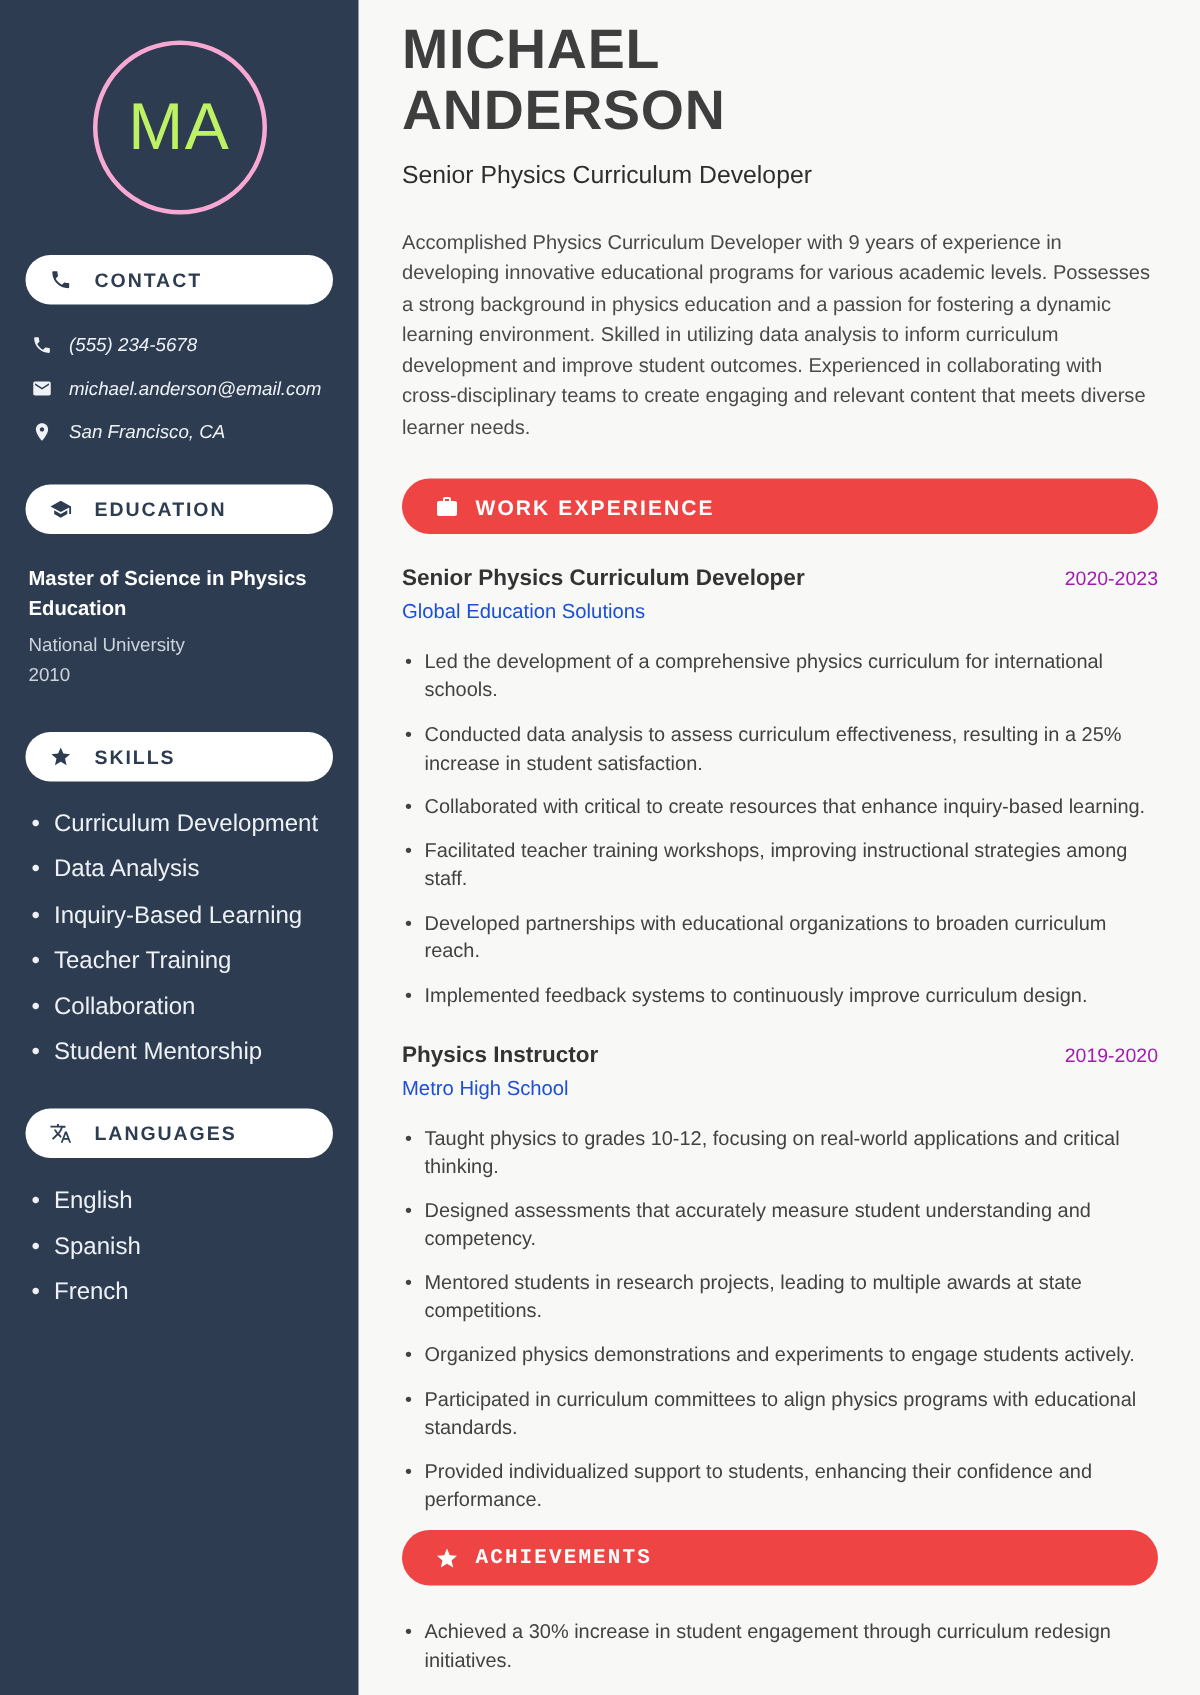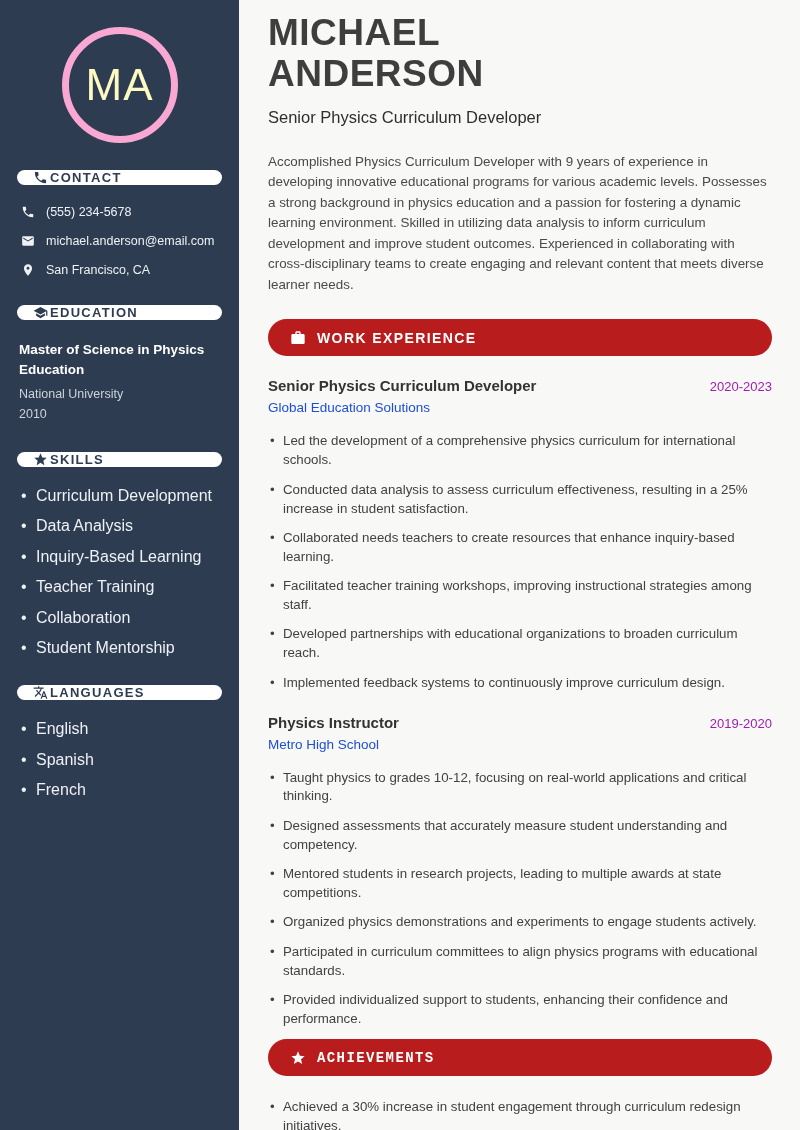--- a/index.html
+++ b/index.html
@@ -9,49 +9,49 @@
 
   
   .sidebar {
     width: 239px; min-width: 239px; height: 100%;
     background: #2d3c50; color: #f2f4f7;
     padding: 27px 17px 20px 17px;
   }
   .avatar-wrap { display: flex; justify-content: center; margin-bottom: 27px; }
   .avatar {
     width: 116px; height: 116px; border-radius: 50%;
-    border: 7px solid #f9a8d4; display: flex; align-items: center; justify-content: center;
-    color: #fef9c3; font-size: 44px; font-weight: 500; letter-spacing: 1px;
+    border: 3px solid #f9a8d4; display: flex; align-items: center; justify-content: center;
+    color: #bef264; font-size: 44px; font-weight: 500; letter-spacing: 1px;
   }
   .side-pill {
     background: #ffffff; color: #2d3c50;
-    height: 15px; border-radius: 17px;
-    display: flex; align-items: center; gap: 2px;
+    height: 33px; border-radius: 17px;
+    display: flex; align-items: center; gap: 15px;
     padding: 0 14px 0 16px;
     font-size: 13px; font-weight: 700; letter-spacing: 1.3px;
     margin-bottom: 20px;
   }
   .side-pill svg { width: 15px; height: 15px; flex: 0 0 auto; }
-  .contact-row { display: flex; align-items: center; gap: 11px; margin: 0 0 15px 4px; }
+  .contact-row { display: flex; align-items: center; gap: 11px; margin: 0 0 15px 4px; font-style: italic; }
   .contact-row svg { width: 14px; height: 14px; flex: 0 0 auto; color: #eef1f5; }
   .contact-row span { font-size: 12.5px; color: #eef1f5; }
   .side-section { margin-bottom: 28px; }
   .degree { font-size: 13.5px; font-weight: 700; color: #ffffff; line-height: 1.45; margin: 0 0 6px 2px; }
   .edu-sub { font-size: 12.5px; color: #ccd3dc; line-height: 1.55; margin-left: 2px; }
   .side-list { list-style: none; margin-left: 4px; }
   .side-list li { position: relative; padding-left: 15px; margin-bottom: 12.5px; font-size: 16px; color: #eef1f5; }
   .side-list li::before { content: "•"; position: absolute; left: 0; top: 0; color: #eef1f5; }
 
   
   .main { flex: 1; padding: 12px 28px 20px 29px; }
   .name { font-size: 37px; font-weight: 700; color: #3e3e3e; line-height: 1.12; letter-spacing: 0.5px; }
   .job-title { margin-top: 13px; font-size: 16.5px; color: #2e2e2e; }
   .summary { margin-top: 25px; font-size: 13.4px; line-height: 1.53; color: #4a4a4a; }
   .main-pill {
-    margin-top: 24px; background: #b91c1c; color: #ffffff;
+    margin-top: 24px; background: #ef4444; color: #ffffff;
     height: 37px; border-radius: 18.5px;
     display: flex; align-items: center; gap: 11px; padding: 0 22px;
     font-size: 14px; font-weight: 700; letter-spacing: 1.4px;
   }
   .main-pill svg { width: 16px; height: 16px; }
   .job { margin-top: 21px; }
   .job-head { display: flex; justify-content: space-between; align-items: baseline; }
   .job-head h3 { font-size: 15px; font-weight: 700; color: #333333; }
   .job-period { font-size: 13px; color: #a21caf; }
   .company { margin-top: 6px; font-size: 13.5px; color: #1d4ed8; }
@@ -181,21 +181,21 @@
 
     <div class="job">
       <div class="job-head">
         <h3>Senior Physics Curriculum Developer</h3>
         <span class="job-period">2020-2023</span>
       </div>
       <p class="company">Global Education Solutions</p>
       <ul class="blist">
         <li>Led the development of a comprehensive physics curriculum for international schools.</li>
         <li>Conducted data analysis to assess curriculum effectiveness, resulting in a 25% increase in student satisfaction.</li>
-        <li>Collaborated needs teachers to create resources that enhance inquiry-based learning.</li>
+        <li>Collaborated with critical to create resources that enhance inquiry-based learning.</li>
         <li>Facilitated teacher training workshops, improving instructional strategies among staff.</li>
         <li>Developed partnerships with educational organizations to broaden curriculum reach.</li>
         <li>Implemented feedback systems to continuously improve curriculum design.</li>
       </ul>
     </div>
 
     <div class="job">
       <div class="job-head">
         <h3>Physics Instructor</h3>
         <span class="job-period">2019-2020</span>

